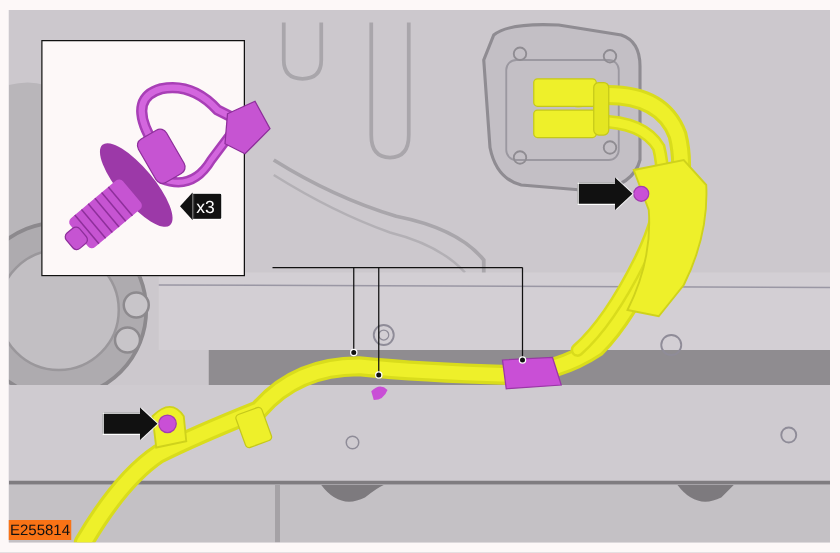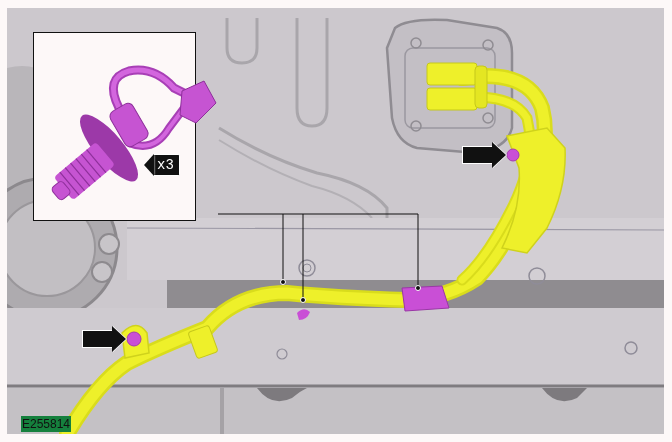--- a/index.html
+++ b/index.html
@@ -15,21 +15,20 @@
       background: #cbc7cc;
       overflow: hidden;
     }
     .scene svg { position: absolute; left: 0; top: 0; }
     .inset {
       position: absolute; left: 26px; top: 24px;
       width: 163px; height: 189px;
       background: #fdf8f8;
       border: 1.5px solid #111;
       box-sizing: border-box;
-      font-family: Liberation Mono, monospace;
     }
     .inset svg { position: absolute; left: 0; top: 0; }
     .qty-callout {
       position: absolute; left: 137px; top: 145px;
       height: 22px; display: flex; align-items: center;
     }
     .qty-callout .tip {
       width: 0; height: 0;
       border-top: 11px solid transparent;
       border-bottom: 11px solid transparent;
@@ -37,22 +36,22 @@
       filter: drop-shadow(0 0 1px #fff);
     }
     .qty-callout .box {
       background: #111; color: #fff;
       font-size: 14px; line-height: 20px;
       padding: 0 5px 0 3px;
       border: 1px solid #fff; border-left: none;
       border-radius: 0 2px 2px 0;
     }
     .ref-label {
-      position: absolute; left: 21px; top: 416px;
-      background: #15803d; color: #111;
+      position: absolute; left: 7px; top: 416px;
+      background: #f97316; color: #111;
       font-size: 12px; line-height: 16px;
       padding: 0 1px;
       text-align: right;
     }
     .arrow {
       position: absolute; height: 26px; display: flex; align-items: center;
     }
     .arrow .shaft {
       width: 30px; height: 18px; background: #111;
       border: 1.5px solid #fff; border-right: none; box-sizing: border-box;

